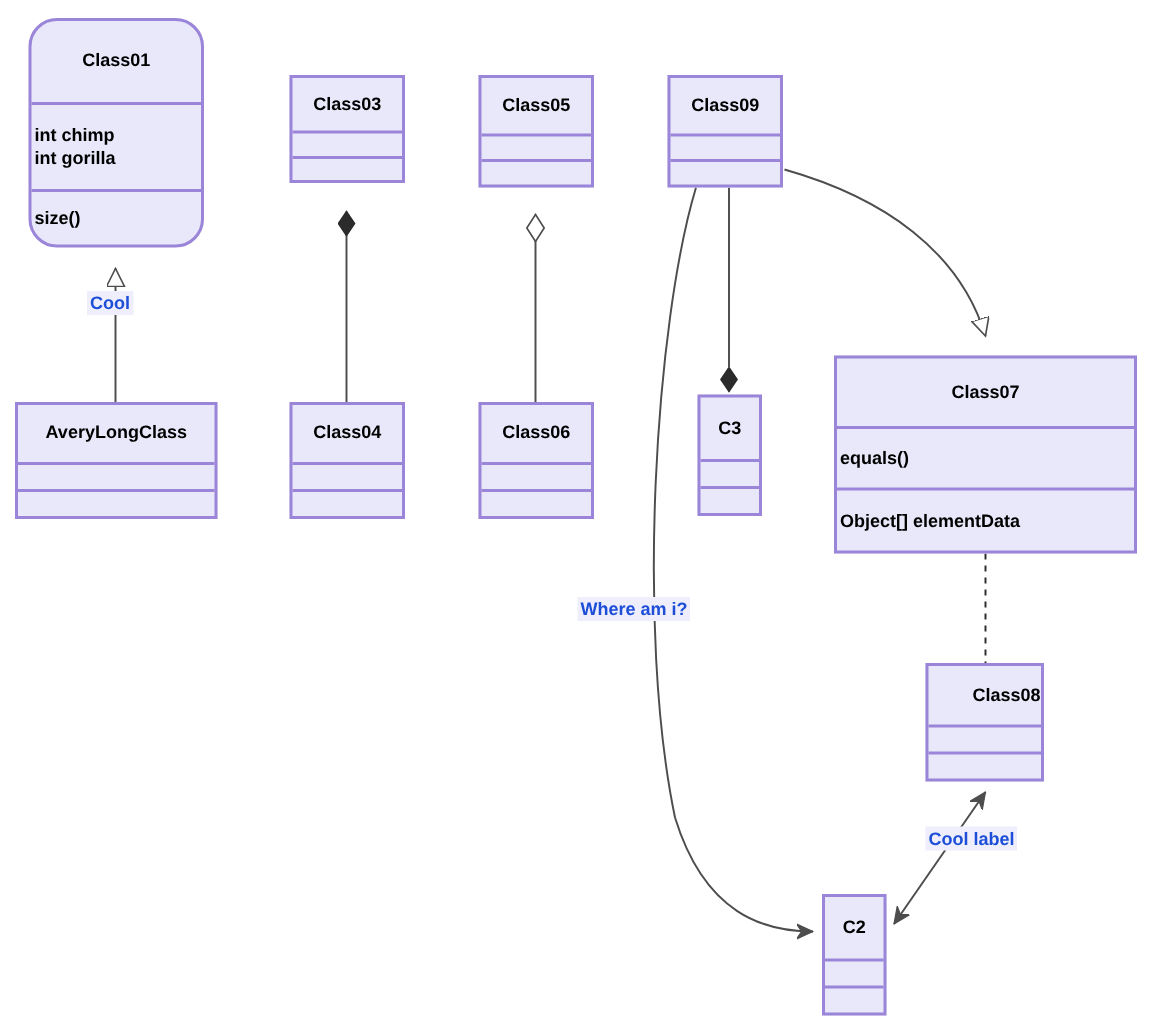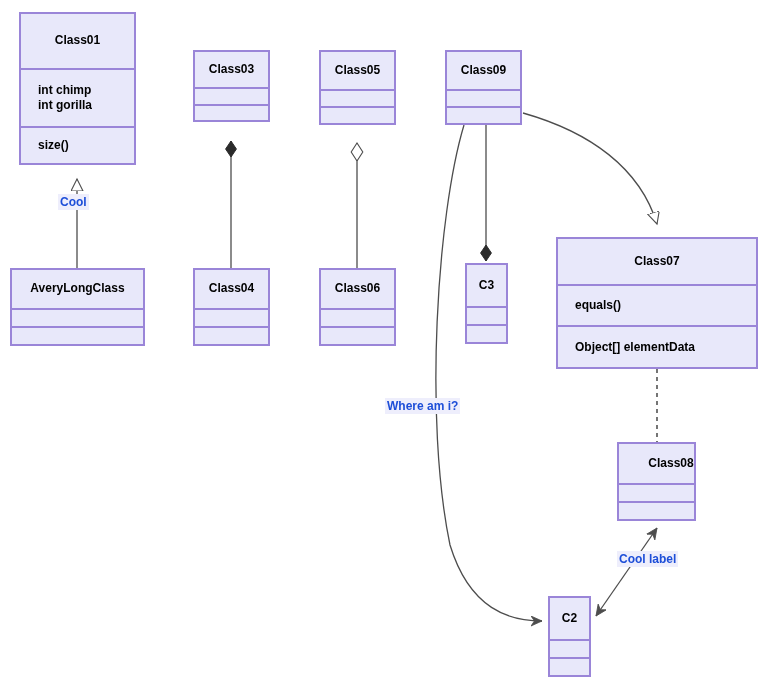--- a/index.html
+++ b/index.html
@@ -36,21 +36,21 @@
     position: relative;
   }
   .uml-compartment + .uml-compartment {
     border-top: 2px solid #9a85d8;
   }
   .cmp-title {
     justify-content: center;
   }
   .cmp-body {
     justify-content: flex-start;
-    padding-left: 17px;
+    padding-left: 2px;
   }
   .uml-text {
     font-family: "Liberation Sans", sans-serif;
     font-size: 12px;
     font-weight: bold;
     color: #000000;
     line-height: 15px;
     white-space: pre;
   }
   .edge-label {
@@ -121,21 +121,21 @@
 
   <g>
     <line x1="657" y1="369" x2="657" y2="442" stroke="#2b2b2b" stroke-width="1.3" stroke-dasharray="4,4"></line>
   </g>
 
   <g>
     <line x1="596" y1="616" x2="657" y2="528" stroke="#4d4d4d" stroke-width="1.3" marker-end="url(#m-open-arrow-2)" marker-start="url(#m-open-arrow-start)"></line>
   </g>
 </svg>
 
-<div class="uml-box" style="left:19px; top:12px; width:117px; height:153px;">
+<div class="uml-box" style="left:19px; top:12px; width:117px; height:153px;border-radius:19px;">
   <div class="uml-compartment cmp-title" style="height:55px;">
     <span class="uml-text">Class01</span>
   </div>
   <div class="uml-compartment cmp-body" style="height:60px;">
     <span class="uml-text">int chimp
 int gorilla</span>
   </div>
   <div class="uml-compartment cmp-body" style="height:38px;">
     <span class="uml-text">size()</span>
   </div>

